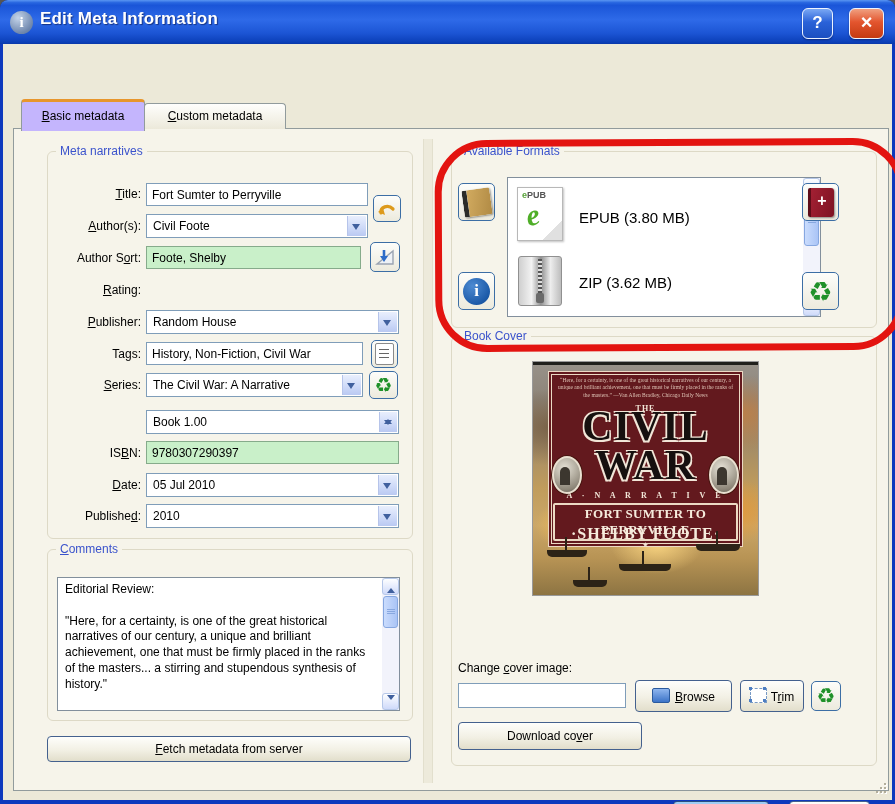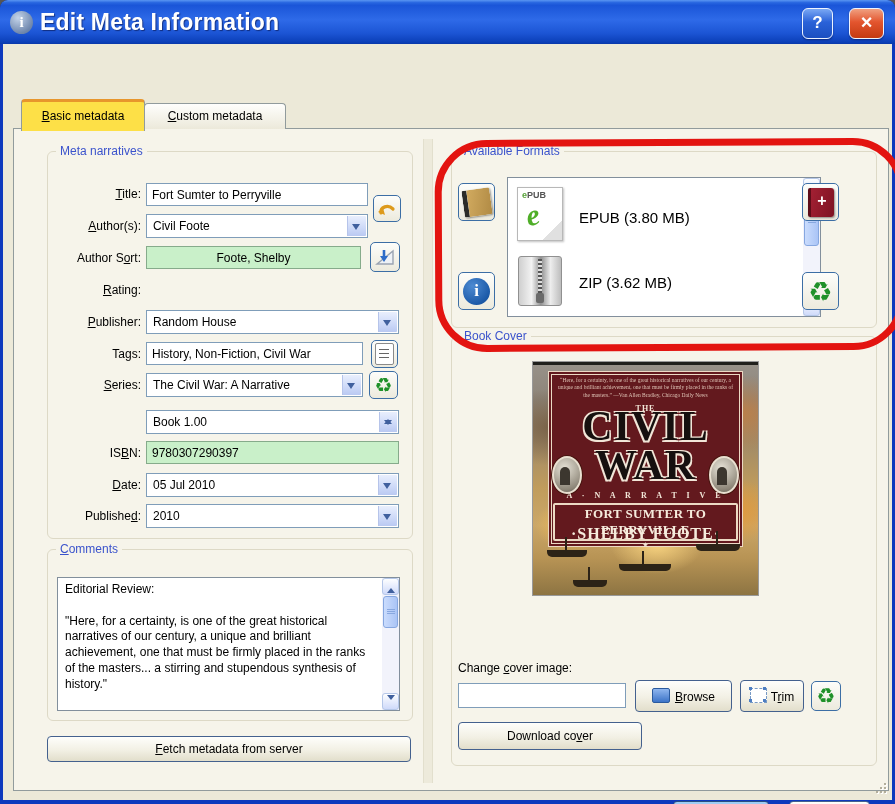--- a/index.html
+++ b/index.html
@@ -4,33 +4,33 @@
 <style>
   html,body{margin:0;padding:0;background:#555;}
   #win{position:relative;width:895px;height:804px;background:#0d39bd;font-family:"Liberation Sans",sans-serif;
        border-radius:8px 8px 0 0;overflow:hidden;}
   
   #titlebar{position:absolute;left:0;top:0;width:895px;height:44px;border-radius:8px 8px 0 0;
     background:linear-gradient(180deg,#5a96f2 0%,#2866e0 6%,#1a55d8 12%,#2e6ae8 45%,#1c55d5 75%,#0b3fb8 96%,#0a38a8 100%);}
   #title-icon{position:absolute;left:10px;top:11px;width:23px;height:23px;border-radius:50%;
     background:radial-gradient(circle at 35% 30%,#c4d4ea,#6f87ad 70%,#5a7295);color:#fff;
     font:bold 15px "Liberation Serif",serif;text-align:center;line-height:22px;}
-  #title-text{position:absolute;left:40px;top:9px;color:#fff;font-size:23px;font-weight:bold;
+  #title-text{position:absolute;left:40px;top:9px;color:#fff;font-size:17px;font-weight:bold;
     text-shadow:1px 1px 1px rgba(0,0,40,.5);letter-spacing:.2px;}
   .tb-btn{position:absolute;top:8px;width:29px;height:29px;border:1px solid #eef4ff;border-radius:6px;
     color:#fff;font-weight:bold;text-align:center;line-height:27px;box-shadow:0 1px 2px rgba(0,0,30,.4);}
   #help-btn{right:62px;background:linear-gradient(180deg,#7aa8f4,#2a62d8 45%,#1b4fc0);font-size:17px;}
   #close-btn{right:11px;width:33px;background:linear-gradient(180deg,#f0a080,#e3552e 45%,#c43a12);font-size:20px;}
   
   #client{position:absolute;left:3px;top:44px;width:889px;height:756px;background:#ece9d8;}
   #tab-panel{position:absolute;left:10px;top:84px;width:874px;height:661px;background:#f6f4ea;
     border:1px solid #919b9c;}
   .tab{position:absolute;border:1px solid #919b9c;border-bottom:none;border-radius:4px 4px 0 0;
     font-size:12px;text-align:center;color:#000;}
-  #tab-basic{left:18px;top:55px;width:122px;height:29px;line-height:29px;background:#fde047;z-index:3;
+  #tab-basic{left:18px;top:55px;width:122px;height:29px;line-height:29px;background:#c4b5fd;z-index:3;
     border-top:3px solid #e7962c;}
   #tab-custom{left:141px;top:59px;width:140px;height:25px;line-height:24px;z-index:1;
     background:linear-gradient(180deg,#fefefc,#ece9da);}
   
   .group{position:absolute;border:1px solid #ddd9c6;border-radius:6px;}
   .gtitle{position:absolute;top:-8px;left:8px;background:#f6f4ea;padding:0 4px;font-size:12px;color:#3b53cc;}
   
   .lbl{position:absolute;left:44px;width:94px;text-align:right;font-size:12px;color:#000;height:16px;}
   .inp{position:absolute;box-sizing:border-box;height:23px;border:1px solid #7f9db9;background:#fff;
     font:12px "Liberation Sans",sans-serif;padding:2px 5px;}
@@ -163,21 +163,21 @@
 
     <div class="lbl" style="top:175px"><span class="u">A</span>uthor(s):</div>
     <div class="combo" style="left:143px;top:170px;width:222px">
       <span class="cval">Civil Foote</span>
       <span class="cbtn">
           <i class="chev"></i>
         </span>
     </div>
 
     <div class="lbl" style="top:207px">Author S<span class="u">o</span>rt:</div>
-    <input class="inp green" style="left: 143px; top: 202px; width: 215px; text-align: center;" value="Foote, Shelby">
+    <input class="inp green" style="left: 143px; top: 202px; width: 215px;" value="Foote, Shelby">
     <div class="tool" style="left:367px;top:198px;width:30px;height:30px">
       <svg width="20" height="18" viewBox="0 0 20 18">
         <path d="M2 16 L18 3 L18 16 Z" fill="#eef2f6" stroke="#9aa4b2" stroke-width="1.4"></path>
         <path d="M9 2 L9 9" stroke="#2d6cc8" stroke-width="2.6"></path>
         <path d="M5 8 L13 8 L9 14 Z" fill="#2d6cc8"></path>
       </svg>
     </div>
 
     <div class="lbl" style="top:239px"><span class="u">R</span>ating:</div>
 

